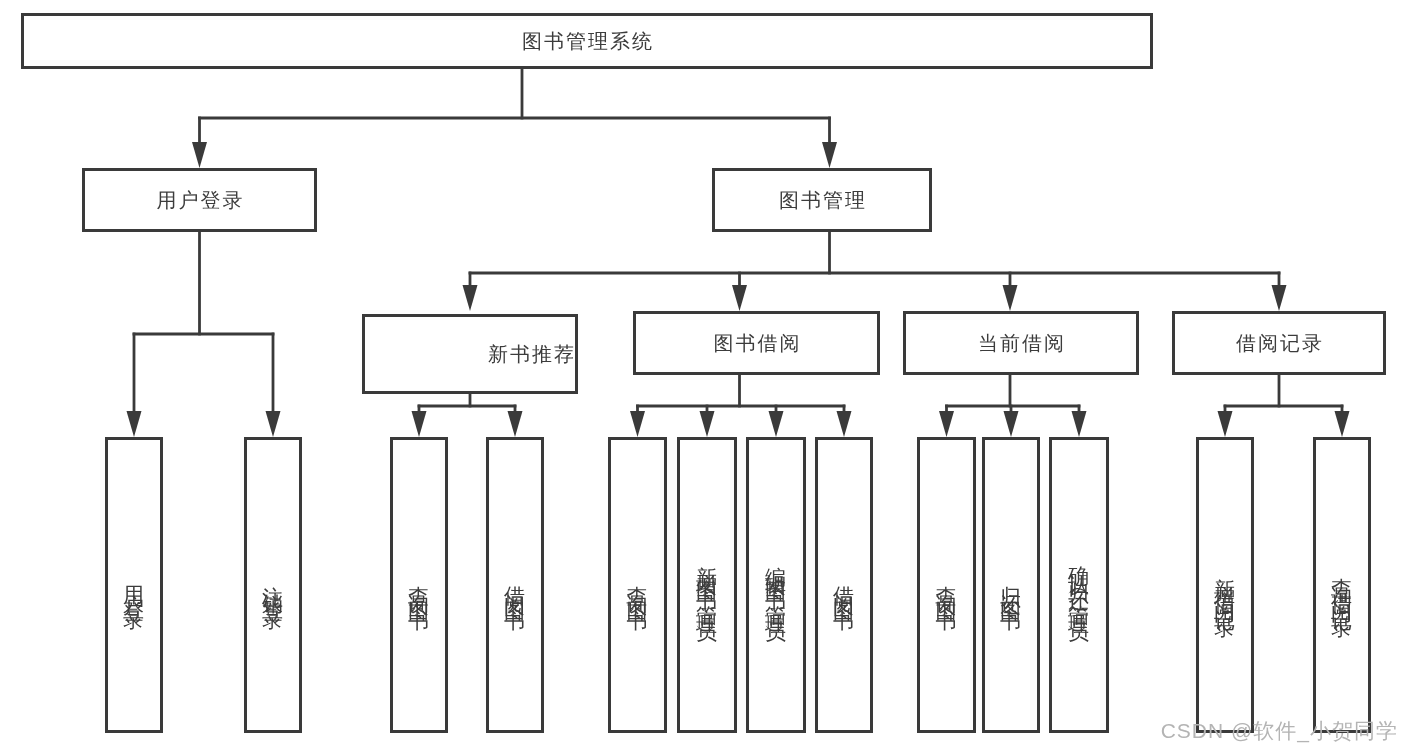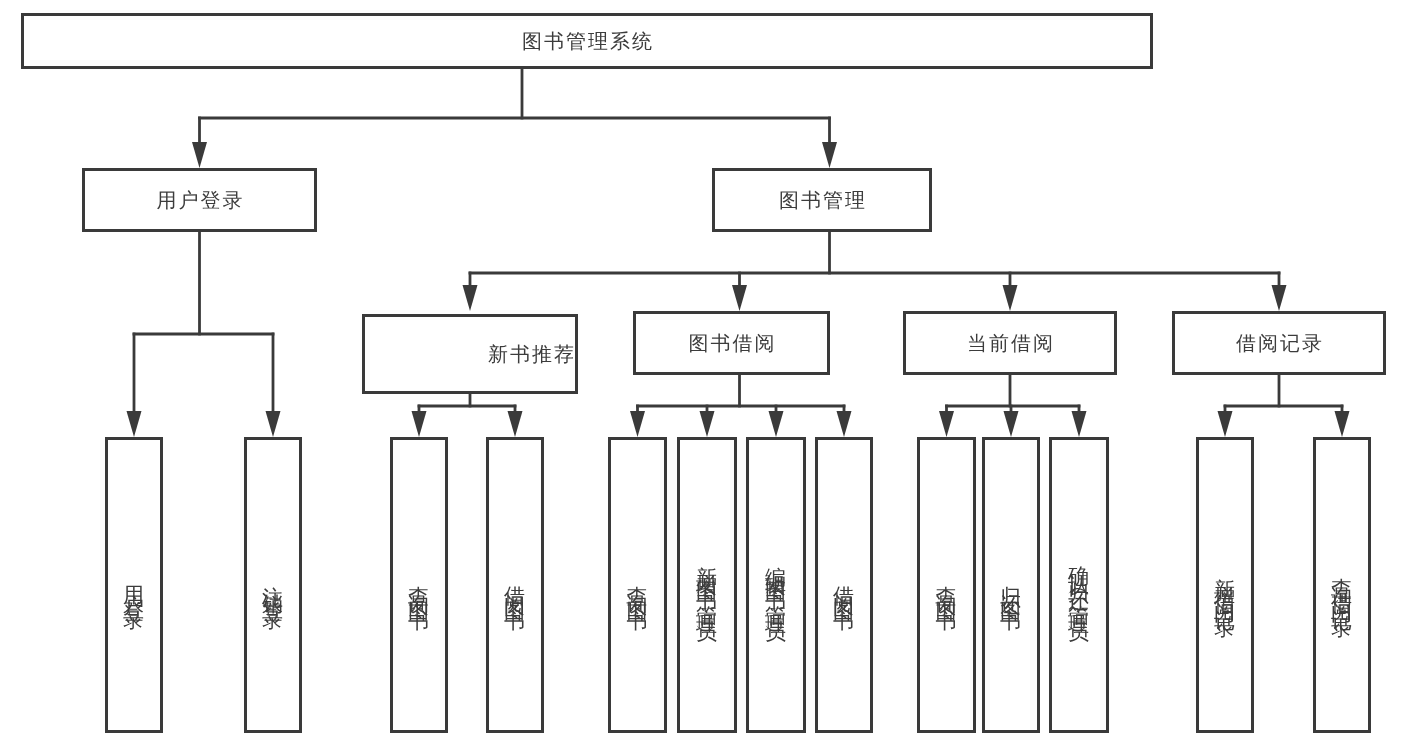--- a/index.html
+++ b/index.html
@@ -110,24 +110,24 @@
       </div>
       <div class="node h" style="left: 82px; top: 168px; width: 235px; height: 64px;">
         <span>用户登录</span>
       </div>
       <div class="node h" style="left: 712px; top: 168px; width: 220px; height: 64px;">
         <span>图书管理</span>
       </div>
       <div class="node h" style="left: 362px; top: 314px; width: 216px; height: 80px; justify-content: flex-end;">
         <span>新书推荐</span>
       </div>
-      <div class="node h" style="left: 633px; top: 311px; width: 197px; height: 64px; justify-content: center;">
+      <div class="node h" style="left: 633px; top: 311px; width: 247px; height: 64px; justify-content: center;">
         <span>图书借阅</span>
       </div>
-      <div class="node h" style="left: 903px; top: 311px; width: 214px; height: 64px;">
+      <div class="node h" style="left: 903px; top: 311px; width: 236px; height: 64px;">
         <span>当前借阅</span>
       </div>
       <div class="node h" style="left: 1172px; top: 311px; width: 214px; height: 64px;">
         <span>借阅记录</span>
       </div>
       <div class="node v" style="left: 105px; top: 437px; width: 58px; height: 296px;">
         <span>用户登录</span>
       </div>
       <div class="node v" style="left: 244px; top: 437px; width: 58px; height: 296px;">
         <span>注销登录</span>
@@ -159,13 +159,14 @@
       <div class="node v" style="left: 1049px; top: 437px; width: 60px; height: 296px;">
         <span>确认归还（管理员）</span>
       </div>
       <div class="node v" style="left: 1196px; top: 437px; width: 58px; height: 296px;">
         <span>新增借阅记录</span>
       </div>
       <div class="node v" style="left: 1313px; top: 437px; width: 58px; height: 296px;">
         <span>查询借阅记录</span>
       </div>
     </div>
+  <div class="watermark">CSDN @软件_小贺同学</div>
 </div>
 
 </body></html>

